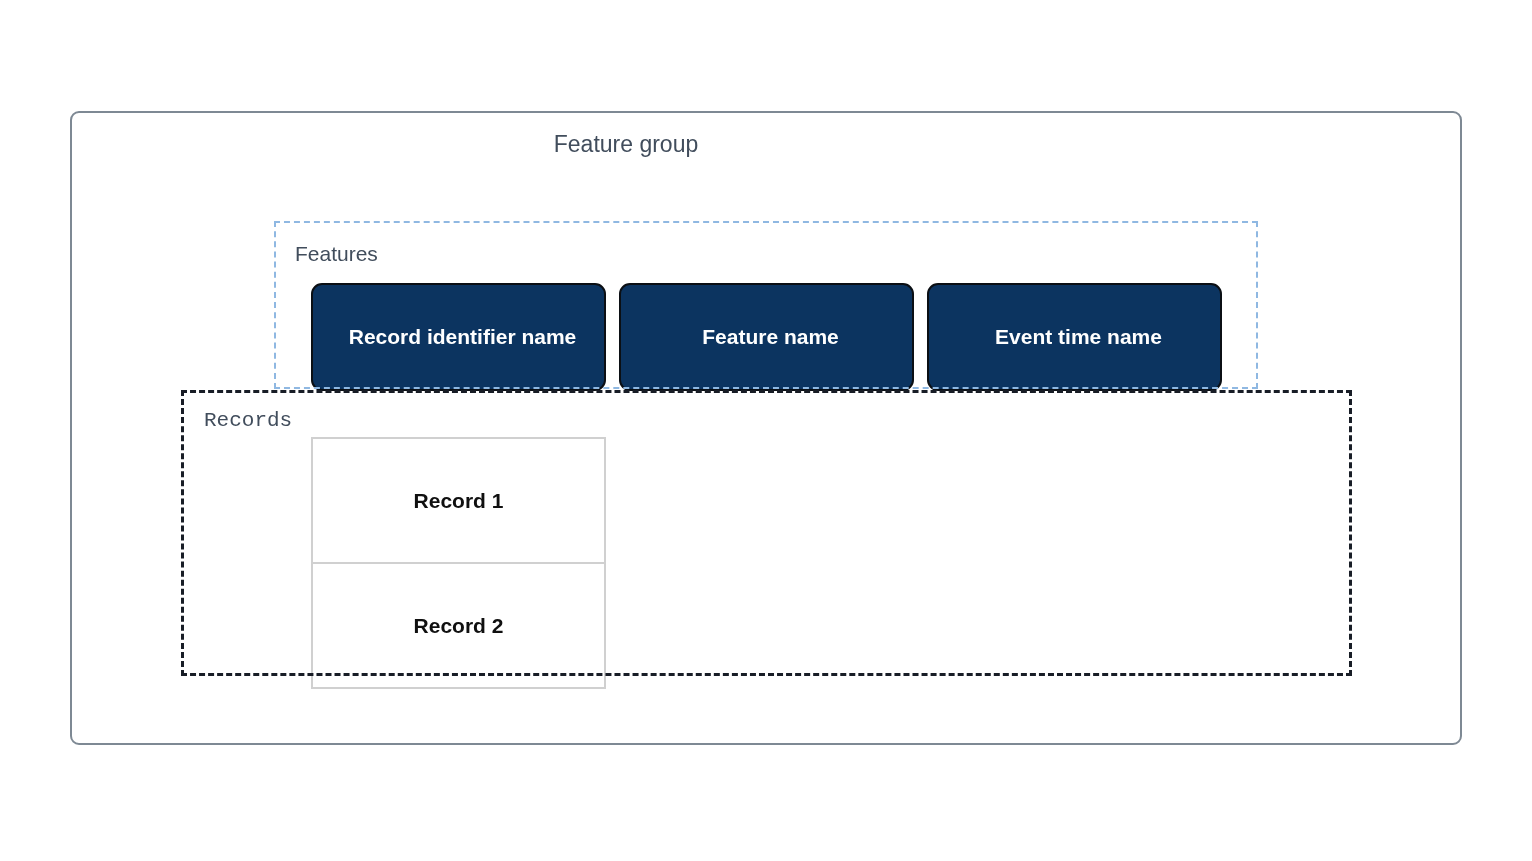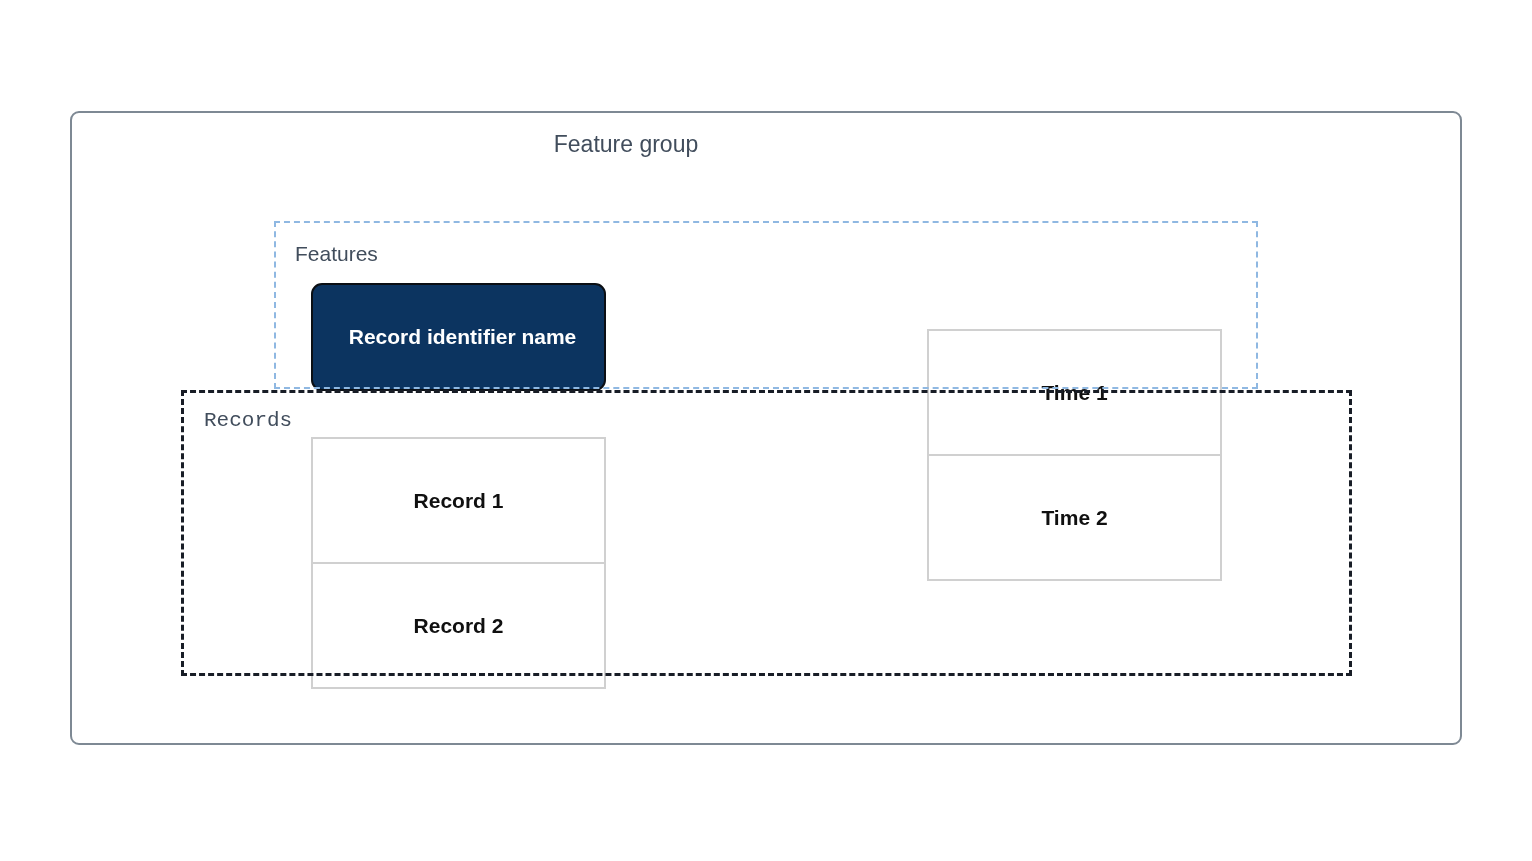--- a/index.html
+++ b/index.html
@@ -133,27 +133,25 @@
 
     <div class="column">
       <div class="column-header">Record identifier name</div>
       <div class="column-cells">
         <div class="table-cell">Record 1</div>
         <div class="table-cell">Record 2</div>
       </div>
     </div>
 
     <div class="column">
+      <div class="column-header">Feature name</div>
     </div>
 
     <div class="column">
-      <div class="column-cells">
-        <div class="table-cell">Time 1</div>
-        <div class="table-cell">Time 2</div>
-      </div>
+      <div class="column-header">Event time name</div>
     </div>
 
   </div>
 
   <div class="features-box">
     <div class="features-label">Features</div>
   </div>
 
   <div class="records-box">
     <div class="records-label">Records</div>

